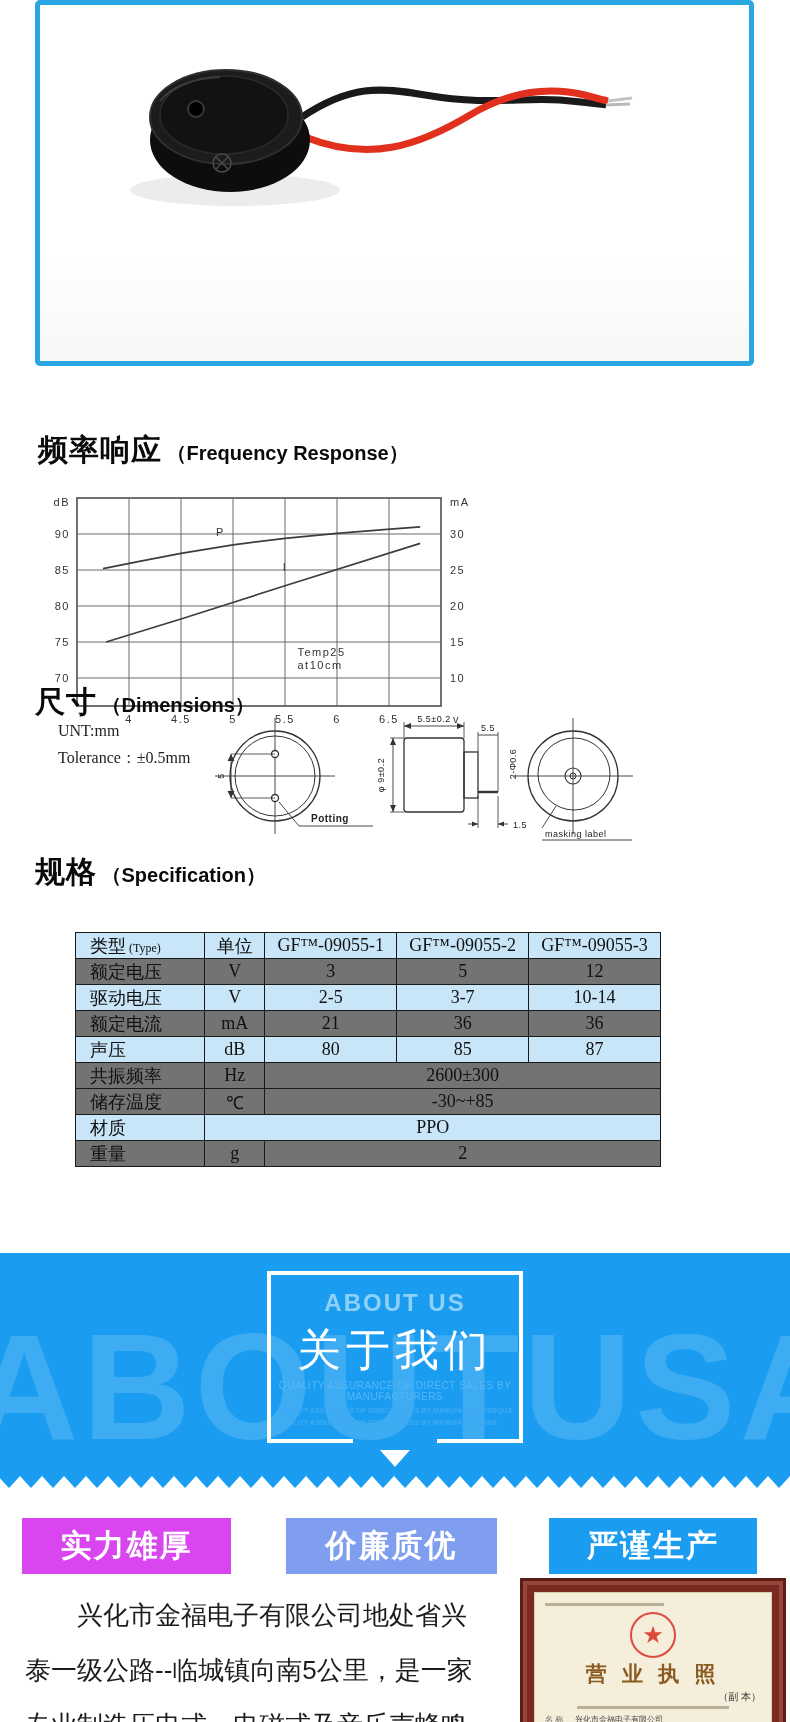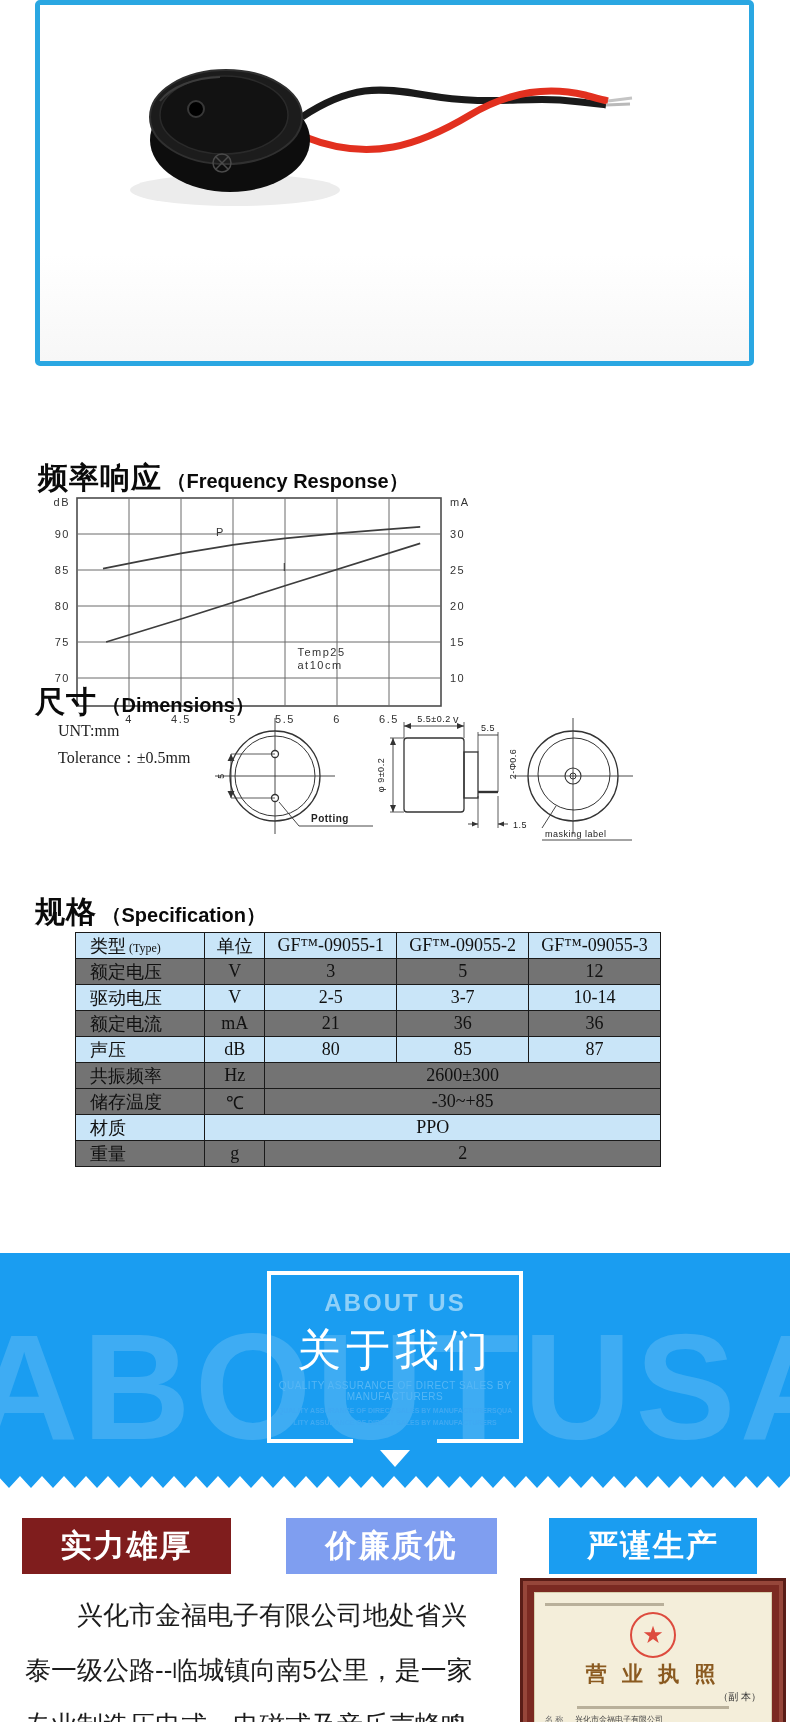--- a/index.html
+++ b/index.html
@@ -89,21 +89,21 @@
       <path d="M120,96 a70 42 0 0 1 60,-24" fill="none" stroke="#3c3c3c" stroke-width="2"></path>
       <circle cx="156" cy="104" r="8" fill="#000" stroke="#383838" stroke-width="2"></circle>
       <g stroke="#4a4a4a" stroke-width="1.5" fill="none">
         <circle cx="182" cy="158" r="9"></circle>
         <line x1="176" y1="152" x2="188" y2="164"></line>
           <line x1="188" y1="152" x2="176" y2="164"></line>
       </g>
     </svg>
   </div>
 
-  <div class="abs sec-head" style="left:38px;top:458px;">
+  <div class="abs sec-head" style="left:38px;top:430px;">
     <span class="zh">频率响应</span>
     <span class="en">（Frequency Response）</span>
   </div>
   <svg class="abs" id="freq-chart" style="left:35px;top:490px;" width="460" height="248">
       <rect x="42" y="8" width="364" height="208" fill="none" stroke="#4d4d4d" stroke-width="1.6"></rect>
       <line x1="94" y1="8" x2="94" y2="216" stroke="#6b6b6b" stroke-width="1"></line>
       <line x1="146" y1="8" x2="146" y2="216" stroke="#6b6b6b" stroke-width="1"></line>
       <line x1="198" y1="8" x2="198" y2="216" stroke="#6b6b6b" stroke-width="1"></line>
       <line x1="250" y1="8" x2="250" y2="216" stroke="#6b6b6b" stroke-width="1"></line>
       <line x1="302" y1="8" x2="302" y2="216" stroke="#6b6b6b" stroke-width="1"></line>
@@ -199,21 +199,21 @@
       <line x1="15" y1="64" x2="135" y2="64" stroke-width=".9"></line>
         <line x1="75" y1="6" x2="75" y2="122" stroke-width=".9"></line>
       <circle cx="75" cy="64" r="8" stroke-width="1.1"></circle>
         <circle cx="75" cy="64" r="3" stroke-width="1"></circle>
       <line x1="58" y1="94" x2="44" y2="116" stroke-width=".9"></line>
         <line x1="44" y1="128" x2="134" y2="128" stroke-width=".9"></line>
     </g>
     <text class="dtxt" x="342" y="125">masking label</text>
   </svg>
 
-  <div class="abs sec-head" style="left:35px;top:892px;">
+  <div class="abs sec-head" style="left:35px;top:852px;">
     <span class="zh">规格</span>
     <span class="en">（Specification）</span>
   </div>
   <table class="abs" id="spec-table" style="left:75px;top:932px;">
     <colgroup>
         <col style="width:130px">
         <col style="width:60px">
         <col style="width:132px">
         <col style="width:132px">
         <col style="width:132px">
@@ -286,21 +286,21 @@
       <div class="tag-sm">LITY ASSURANCE OF DIRECT SALES BY MANUFACTURERS</div>
       <div class="box-seg" style="left:-4px;"></div>
       <div class="box-seg" style="right:-4px;"></div>
       <div id="box-tri"></div>
     </div>
   </div>
   <svg class="abs" id="zigzag" viewBox="0 0 790 14">
       <path d="M0 0 H790 V1 L779 13 L768 1 L757 13 L746 1 L735 13 L724 1 L713 13 L702 1 L691 13 L680 1 L669 13 L658 1 L647 13 L636 1 L625 13 L614 1 L603 13 L592 1 L581 13 L570 1 L559 13 L548 1 L537 13 L526 1 L515 13 L504 1 L493 13 L482 1 L471 13 L460 1 L449 13 L438 1 L427 13 L416 1 L405 13 L394 1 L383 13 L372 1 L361 13 L350 1 L339 13 L328 1 L317 13 L306 1 L295 13 L284 1 L273 13 L262 1 L251 13 L240 1 L229 13 L218 1 L207 13 L196 1 L185 13 L174 1 L163 13 L152 1 L141 13 L130 1 L119 13 L108 1 L97 13 L86 1 L75 13 L64 1 L53 13 L42 1 L31 13 L20 1 L9 13 L-2 1 Z" fill="#1a9df1"></path>
     </svg>
 
-  <div class="abs feature" style="left:22px;width:209px;background:#7f1d1d;">实力雄厚</div>
+  <div class="abs feature" style="left:22px;width:209px;background:#d946ef;">实力雄厚</div>
   <div class="abs feature" style="left:286px;width:211px;background:#7f9ef0;">价廉质优</div>
   <div class="abs feature" style="left:549px;width:208px;background:#1a9df1;">严谨生产</div>
 
   <div class="abs" id="company-p">兴化市金福电子有限公司地处省兴泰一级公路--临城镇向南5公里，是一家专业制造压电式、电磁式及音乐声蜂鸣器的公司。</div>
 
   <div class="abs" id="license">
     <div id="license-paper">
       <div class="lic-bar" style="width:55%;margin-left:0;"></div>
       <div id="emblem">★</div>
       <div id="license-title">营 业 执 照</div>

